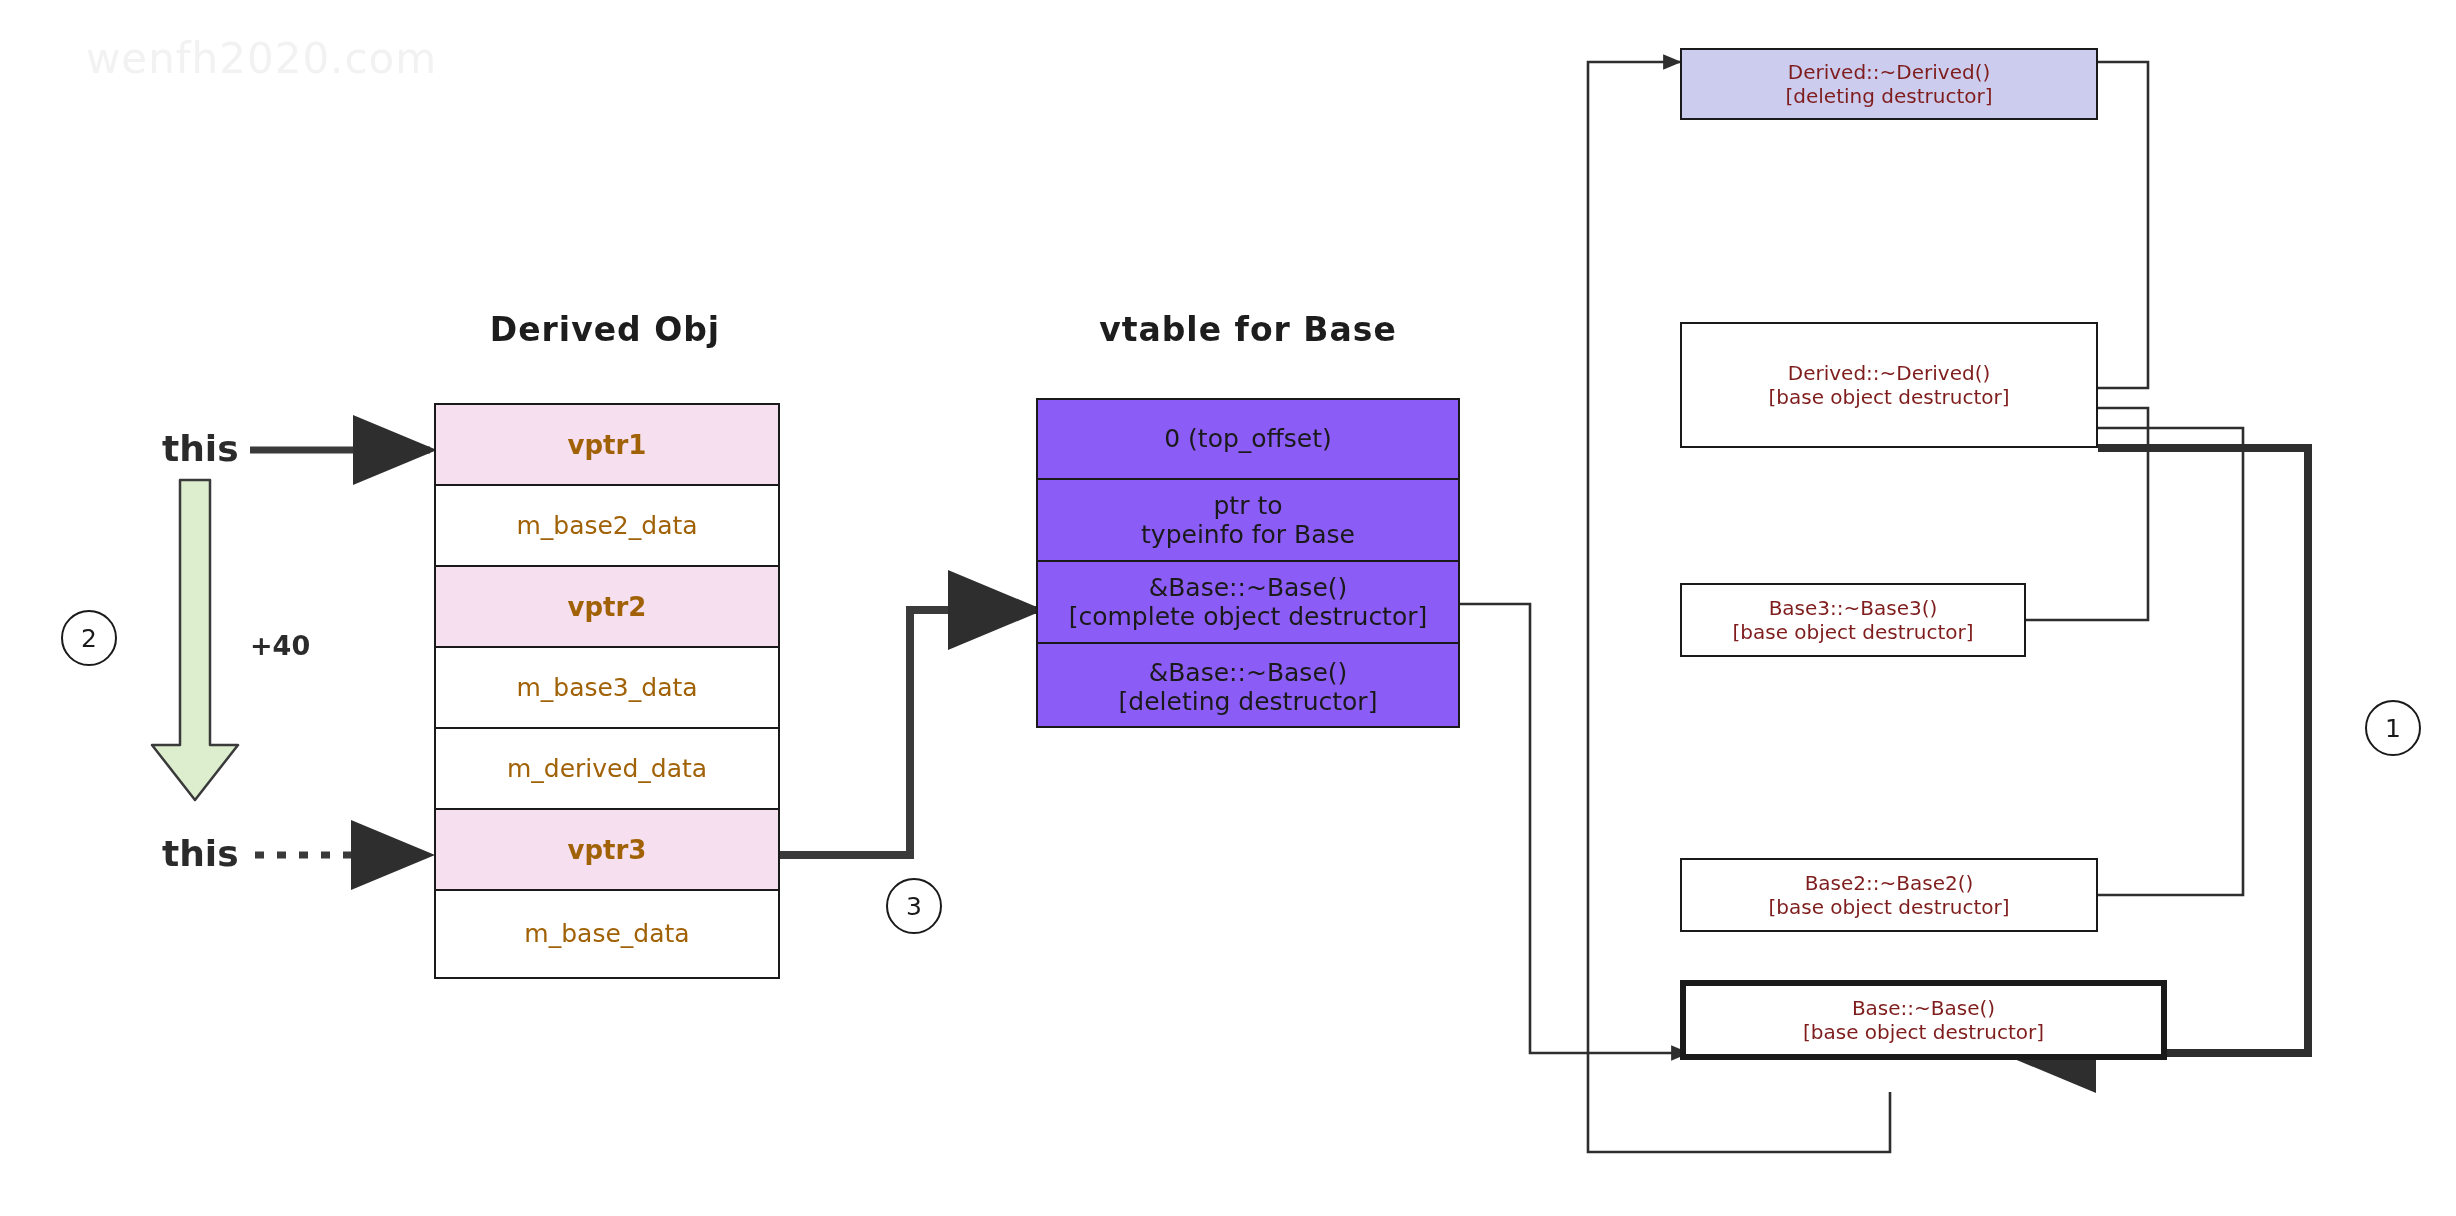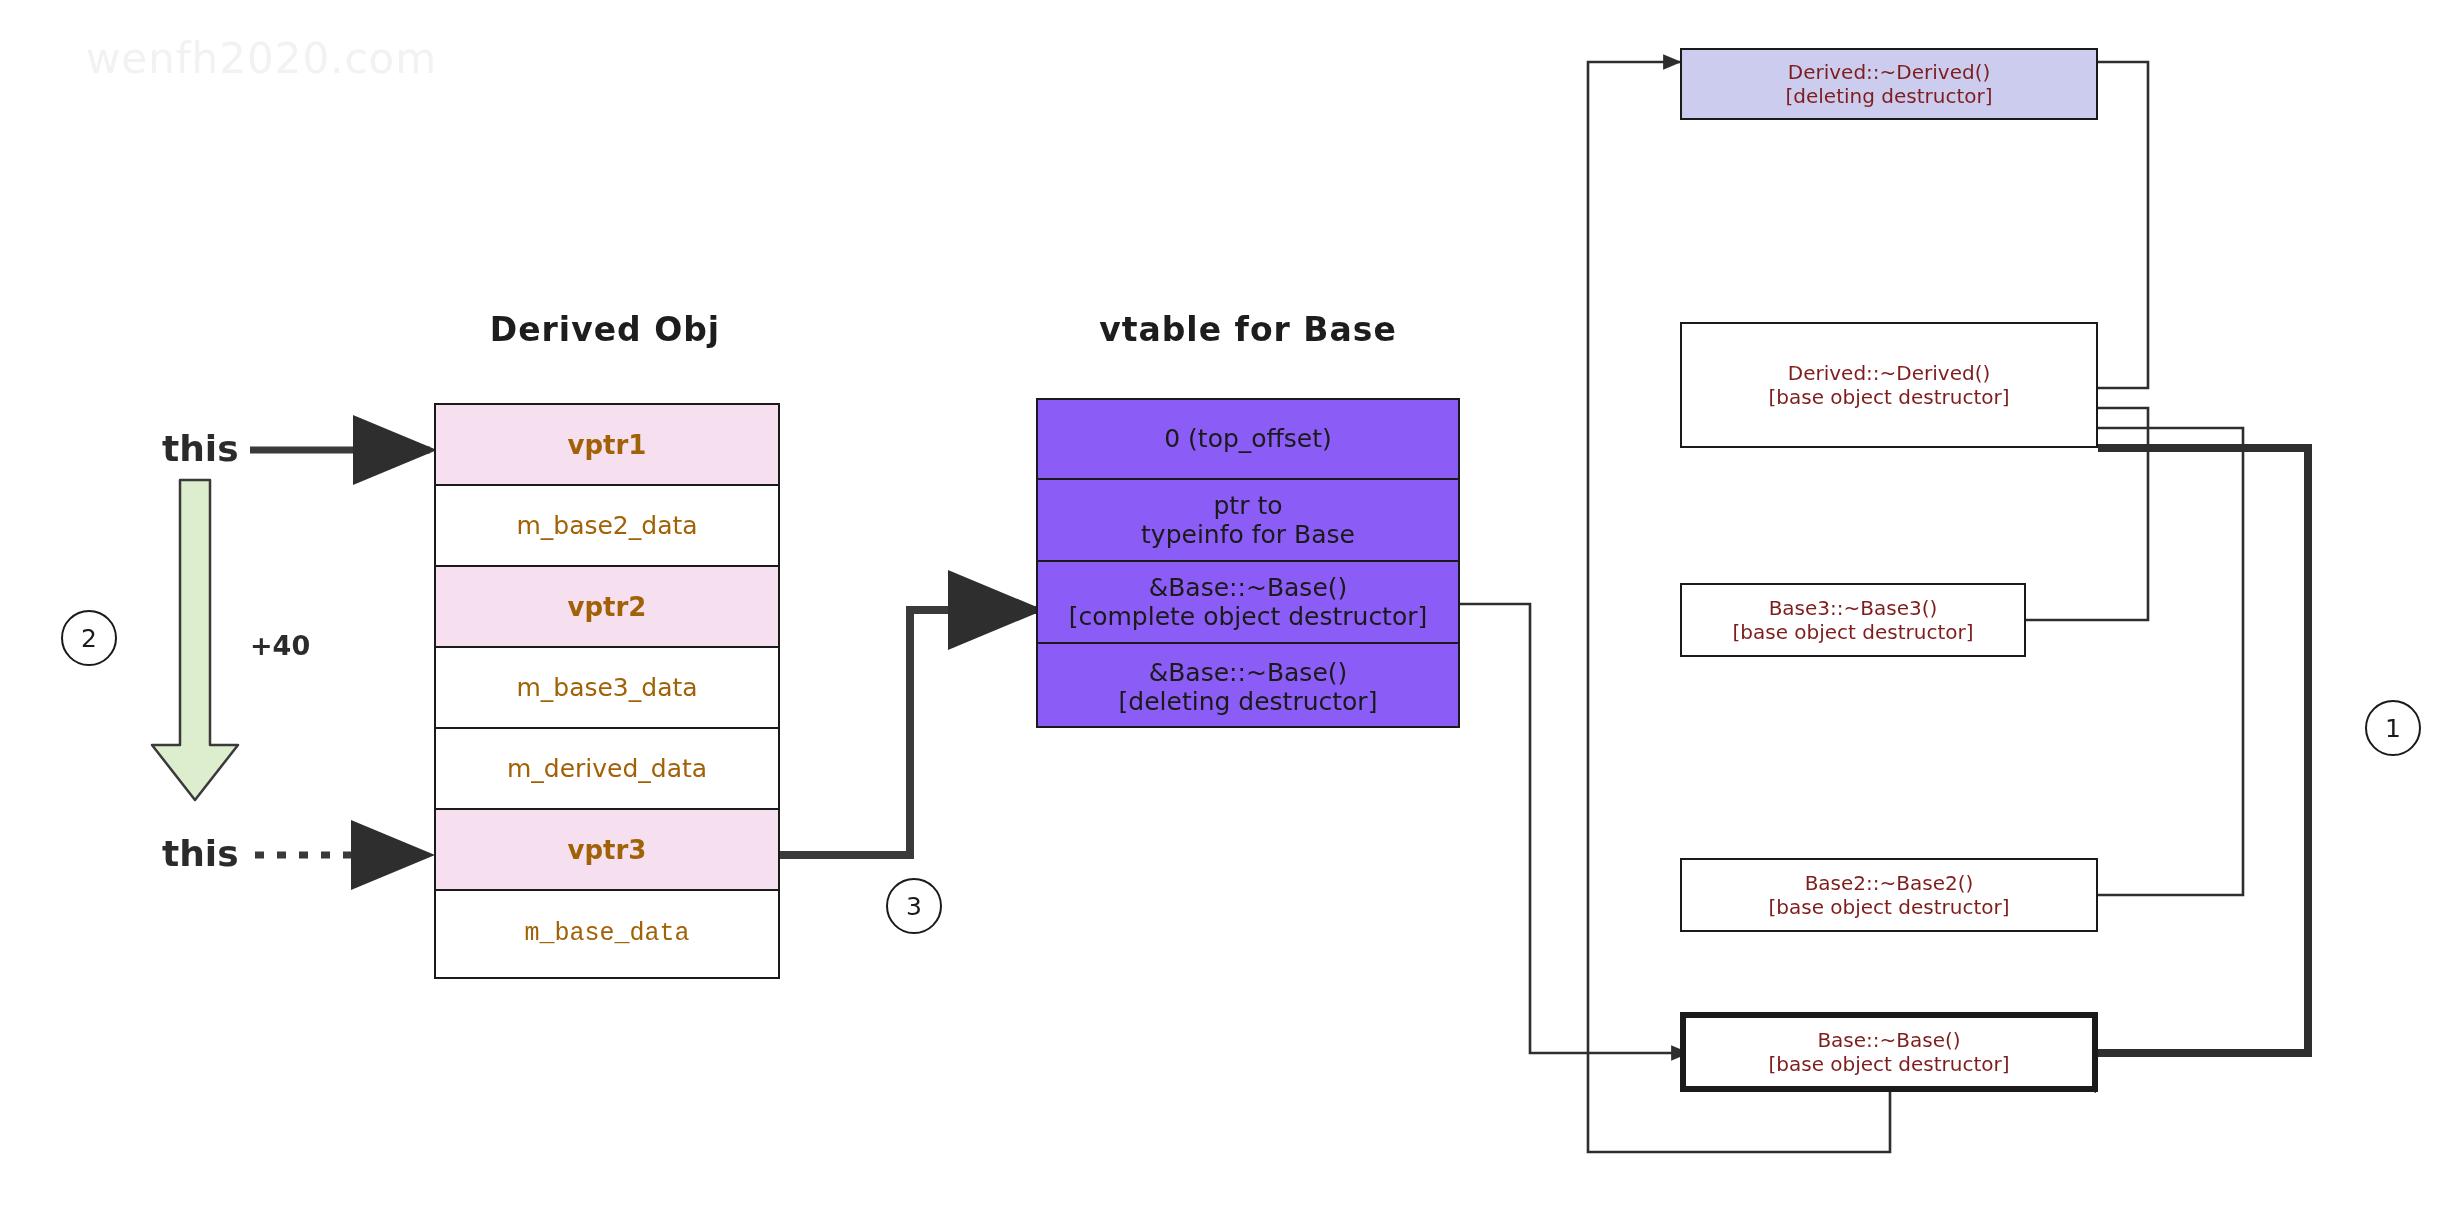--- a/index.html
+++ b/index.html
@@ -13,21 +13,21 @@
 
   .title{position:absolute;font-size:33px;font-weight:700;color:#1d1d1d;
          text-align:center;white-space:nowrap;letter-spacing:1px;}
 
   .lbl{position:absolute;font-size:36px;font-weight:700;color:#2b2b2b;white-space:nowrap;}
   .off-lbl{position:absolute;font-size:27px;font-weight:700;color:#2b2b2b;white-space:nowrap;}
 
   .memtable{position:absolute;border:2.5px solid #1a1a1a;box-sizing:border-box;}
   .memrow{border-bottom:2.5px solid #1a1a1a;box-sizing:border-box;display:flex;
           align-items:center;justify-content:center;font-size:25px;color:#a16207;}
-  .memrow:last-child{border-bottom:none;font-family:Liberation Mono, monospace;}
+  .memrow:last-child{border-bottom:none;}
   .memrow.vp{background:#f6dfef;font-weight:700;font-size:26px;}
 
   .vtable{position:absolute;border:2.5px solid #1a1a1a;box-sizing:border-box;background:#8b5cf6;}
   .vrow{border-bottom:2.5px solid #1a1a1a;box-sizing:border-box;display:flex;
         align-items:center;justify-content:center;text-align:center;
         font-size:25px;color:#1a1a1a;line-height:1.18;padding:0 6px;}
   .vrow:last-child{border-bottom:none;}
 
   .fbox{position:absolute;box-sizing:border-box;border:2.5px solid #1a1a1a;background:#ffffff;
         display:flex;align-items:center;justify-content:center;text-align:center;
@@ -149,21 +149,21 @@
   <div class="fbox" style="left:1680px;top:583px;width:346px;height:74px;flex-direction:column;">
     <span>Base3::~Base3()</span>
     <span>[base object destructor]</span>
   </div>
 
   <div class="fbox" style="left:1680px;top:858px;width:418px;height:74px;flex-direction:column;">
     <span>Base2::~Base2()</span>
     <span>[base object destructor]</span>
   </div>
 
-  <div class="fbox thick" style="left:1680px;top:1012px;width:418px;height:80px;flex-direction:column;">
+  <div class="fbox thick" style="left:1680px;top:980px;width:487px;height:80px;flex-direction:column;">
     <span>Base::~Base()</span>
     <span>[base object destructor]</span>
   </div>
 
   <div class="circ" style="left:2365px;top:700px;">1</div>
   <div class="circ" style="left:61px;top:610px;">2</div>
   <div class="circ" style="left:886px;top:878px;">3</div>
 
 </div>
 

